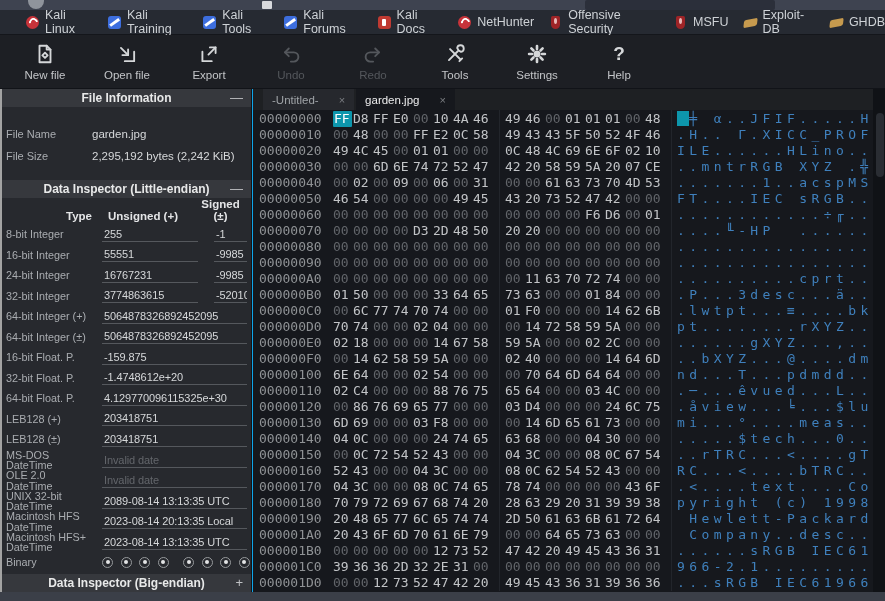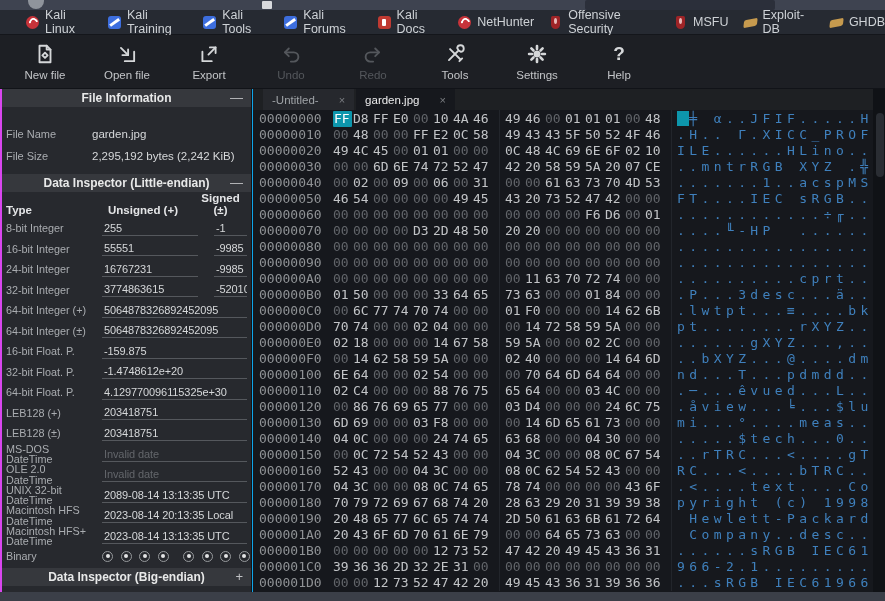--- a/index.html
+++ b/index.html
@@ -32,33 +32,33 @@
   #toolbar { position:absolute; left:0; top:35px; width:885px; height:54px; background:#1d1f24;
     border-bottom:1px solid #111318; display:flex; padding:7px 0 0 4px; }
   .tbtn { width:82px; display:flex; flex-direction:column; align-items:center; color:#d5d7d9; cursor:default; }
   .tbtn .ticon { width:24px; height:24px; display:flex; align-items:center; justify-content:center; }
   .tbtn .ticon svg { width:22px; height:22px; stroke:currentColor; fill:none; stroke-width:1.7; stroke-linecap:round; stroke-linejoin:round; }
   .tbtn .qmark { font-size:19px; font-weight:bold; line-height:22px; }
   .tbtn .tlabel { font-size:11.5px; color:#c3c5c8; margin-top:3px; }
   .tbtn.disabled { color:#54575c; }
   .tbtn.disabled .tlabel { color:#54575c; }
   
-  #main { position:absolute; left:0; top:89px; width:703px; height:503px; border-left:2px solid #d946ef; }
+  #main { position:absolute; left:0; top:89px; width:703px; height:503px; border-left:2px solid #a3a3a3; }
   
   #left-panel { position:absolute; left:0; top:0; width:250px; height:503px; background:#27292e; border-right:1px solid #121419; }
   .panel-header { display:flex; align-items:center; height:18px; background:#36383d; position:relative; }
   .panel-header .ph-title { flex:1; text-align:center; font-size:12px; font-weight:bold; color:#e8e9e9; }
   .panel-header .ph-glyph { position:absolute; right:8px; top:0; height:18px; line-height:17px; color:#c0c2c5; font-size:13px; cursor:default; }
   #fi-rows { margin-top:16px; }
   .fi-row { display:grid; grid-template-columns:86px 1fr; align-items:center; height:22px; padding:0 4px; }
   .fi-row .lbl { font-size:11px; color:#aaadb1; }
   .fi-row .val { font-size:11.5px; color:#d6d8da; }
-  #di-header { margin-top:7px; }
+  #di-header { margin-top:13px; }
   #di-cols { display:grid; grid-template-columns:86px 102px 1fr; height:26px; align-items:end; padding:0 4px 4px 4px; }
-  #di-cols .c { font-size:11.5px; font-weight:bold; color:#e4e5e7; }
+  #di-cols .c { font-size:11.5px; font-weight:bold; color:#e4e5e7;text-align:right; }
   #di-cols .c.center { text-align:center; }
   .di-row { display:grid; grid-template-columns:86px 102px 1fr; height:20.5px; align-items:center; padding:0 4px;gap:10px; }
   .di-row .lbl { font-size:10.8px; color:#aaadb1; line-height:10.5px; white-space:pre-line; }
   .fld { font-size:11px; color:#d6d8da; border-bottom:1px solid #55585d; height:15px; line-height:14px; padding-left:2px;
     margin-right:6px; white-space:nowrap; overflow:hidden; letter-spacing:-0.1px; }
   .fld.last { margin-right:0; }
   .fld.wide { grid-column:2 / span 2; margin-right:0; }
   .fld.muted { color:#63666b; }
   .binwrap { grid-column:2 / span 2; display:flex; align-items:center; }
   .radio { width:11px; height:11px; border-radius:50%; border:1px solid #96999c; position:relative; margin-right:7.5px; flex:none; }

